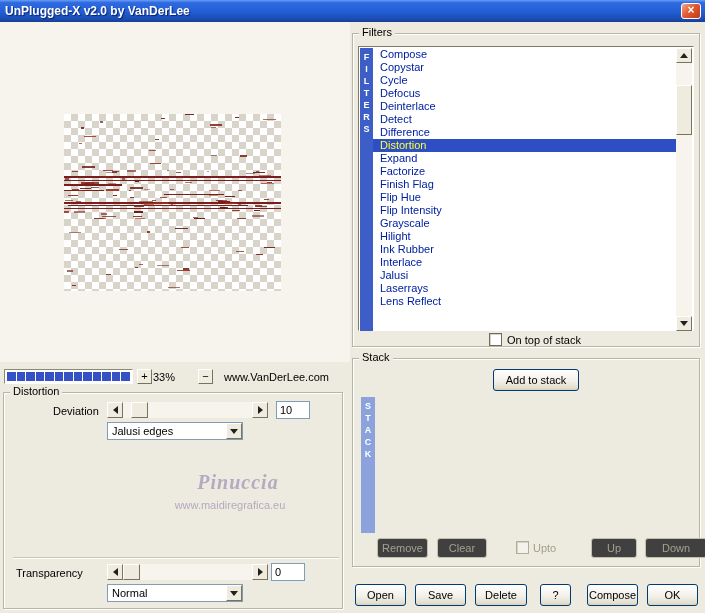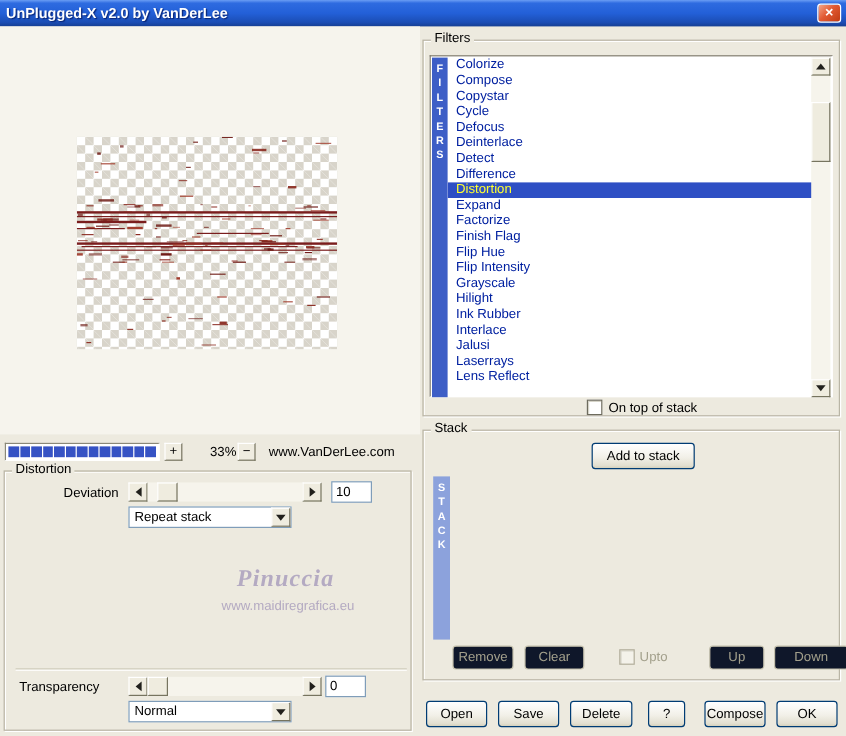--- a/index.html
+++ b/index.html
@@ -31,21 +31,21 @@
       linear-gradient(45deg,#D8D4CA 25%,transparent 25%,transparent 75%,#D8D4CA 75%),
       linear-gradient(45deg,#D8D4CA 25%,transparent 25%,transparent 75%,#D8D4CA 75%);
     background-size:14px 14px;background-position:0 0,7px 7px;}
 
   .progress{position:absolute;left:4px;top:369px;width:129px;height:15px;display:flex;gap:1px;padding:2px;
     background:#fff;border:1px solid;border-color:#8A8878 #FFFFFF #FFFFFF #8A8878;}
   .pseg{flex:1;background:var(--progress-fill,#3552C4);}
 
   .mini-btn{position:absolute;width:15px;height:15px;font-size:11px;line-height:12px;text-align:center;
     background:#EFECE0;border:1px solid;border-color:#FFFFFF #76745F #76745F #FFFFFF;cursor:pointer;}
-  .zoom-value{position:absolute;left:153px;top:371px;width:44px;text-align:right;}
+  .zoom-value{position:absolute;left:153px;top:371px;width:44px;text-align:left;}
   .website{position:absolute;left:224px;top:371px;white-space:nowrap;}
 
   
   .groupbox{position:absolute;border:1px solid #B9B5A5;
     box-shadow:inset 1px 1px 0 #FFFFFF,1px 1px 0 #FFFFFF;}
   .gb-label{position:absolute;left:6px;top:-8px;background:var(--dialog-bg,#EDEADF);padding:0 3px;white-space:nowrap;}
 
   
   .txt{position:absolute;height:18px;border:1px solid #7F9DB9;background:#fff;
     font:11px "Liberation Sans",sans-serif;padding:0 3px;width:34px;}
@@ -92,30 +92,30 @@
 
   
   .stack-vbar{position:absolute;left:361px;top:397px;width:14px;height:136px;background:var(--stack-bar,#8CA2DC);}
   .stack-list{position:absolute;left:375px;top:397px;width:317px;height:136px;}
 
   
   .xp-btn{position:absolute;height:22px;border:1px solid #003C74;border-radius:3px;
     background:linear-gradient(180deg,#FFFFFF 0%,#F2F0E8 55%,#E2DFD0 90%,#D5D1BC 100%);
     display:flex;align-items:center;justify-content:center;font-size:11px;cursor:pointer;}
   .btn-disabled{position:absolute;height:20px;border:1px solid #C4C0AC;border-radius:3px;
-    background:#0f172a;color:#A3A08C;display:flex;align-items:center;justify-content:center;font-size:11px;}
+    background:#404040;color:#A3A08C;display:flex;align-items:center;justify-content:center;font-size:11px;}
   .disabled-text{color:#A3A08C;}
   .cb-disabled{background:#F4F2EA;border-color:#B1AD99;}
 
   
   .label{position:absolute;white-space:nowrap;}
   .wm-title{position:absolute;left:138px;top:471px;width:200px;text-align:center;
     font-family:"Liberation Serif",serif;font-style:italic;font-weight:bold;font-size:20px;
     color:var(--watermark,#B4AAC2);letter-spacing:1px;}
-  .wm-url{position:absolute;left:140px;top:499px;width:200px;text-align:center;font-size:11px;color:var(--watermark,#B4AAC2);}
+  .wm-url{position:absolute;left:130px;top:499px;width:200px;text-align:center;font-size:11px;color:var(--watermark,#B4AAC2);}
   .separator{position:absolute;left:13px;top:557px;width:326px;height:2px;
     border-top:1px solid #C9C5B4;border-bottom:1px solid #FFFFFF;}
 </style>
 </head>
 <body>
 
 <div class="titlebar">
   <span class="title">UnPlugged-X v2.0 by VanDerLee</span>
 </div>
 <div class="close-btn">
@@ -282,21 +282,21 @@
   <div class="strack">
     <div class="sthumb" style="left:8px;"></div>
   </div>
   <div class="sbtn">
       <i class="tri tri-right"></i>
     </div>
 </div>
 <input type="text" class="txt" style="left: 276px; top: 401px;" value="10">
 
 <div class="combo" style="left:107px;top:422px;width:136px;">
-  <span class="combo-text">Repeat stack</span>
+  <span class="combo-text">Jalusi edges</span>
   <div class="combo-btn">
       <i class="tri tri-down"></i>
     </div>
 </div>
 
 <div class="wm-title">Pinuccia</div>
 <div class="wm-url">www.maidiregrafica.eu</div>
 
 <div class="separator"></div>
 
@@ -332,21 +332,20 @@
         <span>F</span>
         <span>I</span>
         <span>L</span>
         <span>T</span>
         <span>E</span>
         <span>R</span>
         <span>S</span>
       </div>
   </div>
   <div class="filter-items">
-      <div class="filter-item">Colorize</div>
       <div class="filter-item">Compose</div>
       <div class="filter-item">Copystar</div>
       <div class="filter-item">Cycle</div>
       <div class="filter-item">Defocus</div>
       <div class="filter-item">Deinterlace</div>
       <div class="filter-item">Detect</div>
       <div class="filter-item">Difference</div>
       <div class="filter-item selected">Distortion</div>
       <div class="filter-item">Expand</div>
       <div class="filter-item">Factorize</div>

